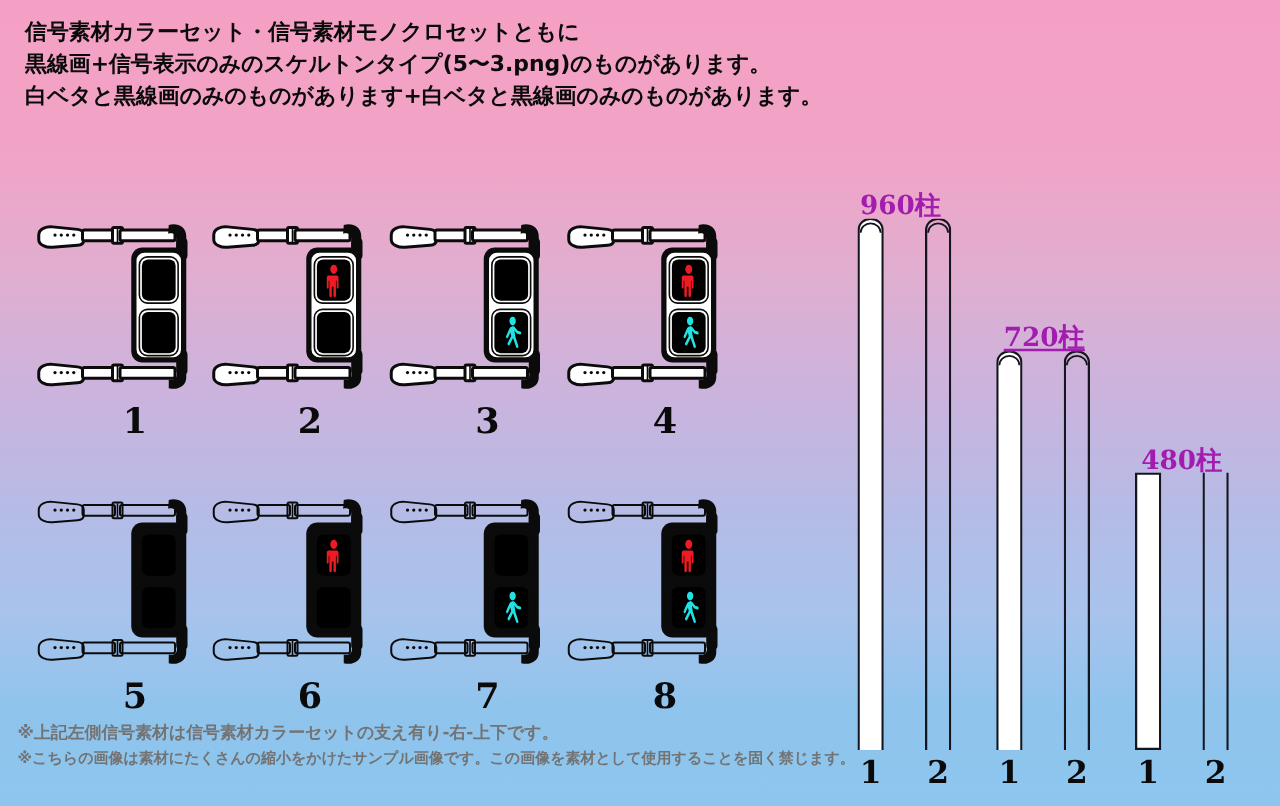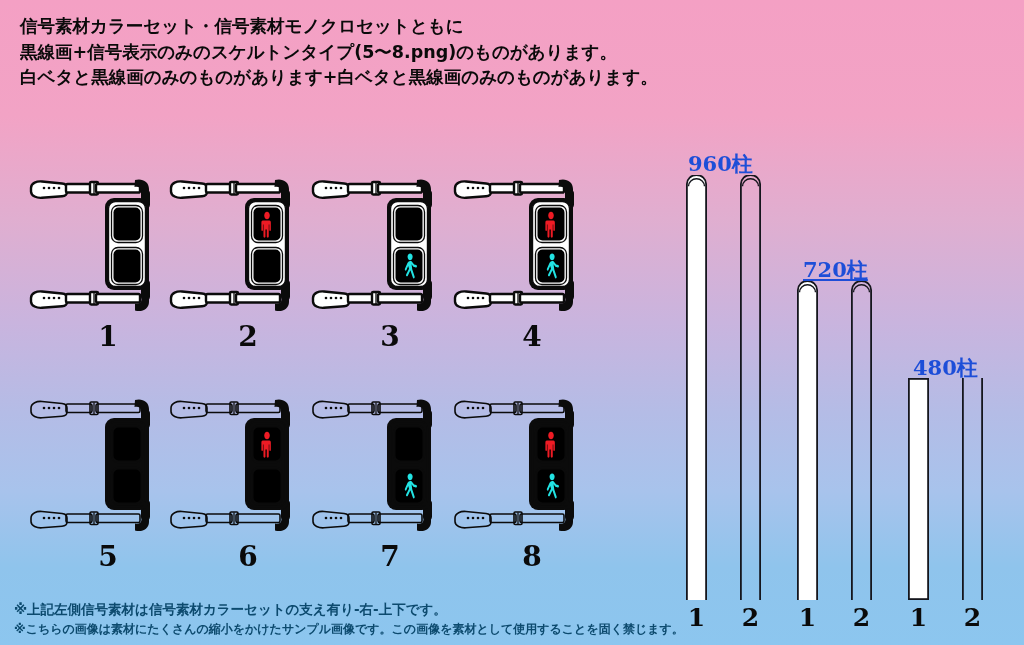--- a/index.html
+++ b/index.html
@@ -25,21 +25,21 @@
     position:absolute;left:20px;top:14px;width:960px;
     font-family:"DejaVu Sans","Liberation Sans",sans-serif;
     font-weight:bold;font-size:17.5px;line-height:25.5px;
     color:#0a0a0a;letter-spacing:0px;white-space:nowrap;
   }
   .header div{height:25.5px;}
 
   
   .footnotes{
     position:absolute;left:14px;top:576px;width:1000px;
-    font-weight:bold;color:#0c4a6e;white-space:nowrap;margin-top:23px;
+    font-weight:bold;color:#737373;white-space:nowrap;
   }
   .fn1{font-size:13.5px;line-height:20px;}
   .fn2{font-size:12px;line-height:20px;}
 
   
   .sig-group{position:absolute;}
   .sig-svg{display:block;}
   .sig-num{
     position:absolute;width:100%;text-align:center;
     font-family:"DejaVu Serif","Liberation Serif",serif;
@@ -50,32 +50,32 @@
   
   .pole-group{position:absolute;}
   .pole-num{
     position:absolute;width:100%;text-align:center;
     font-family:"DejaVu Serif","Liberation Serif",serif;
     font-weight:bold;font-size:25px;color:#0a0a0a;
   }
   .pole-label{
     position:absolute;
     font-family:"DejaVu Serif","Liberation Serif",serif;
-    font-weight:bold;font-size:21px;color:#1d4ed8;
+    font-weight:bold;font-size:21px;color:#a21caf;
     white-space:nowrap;
   }
 </style>
 </head>
 <body>
 
 <div id="stage">
 
   <div class="header">
     <div>信号素材カラーセット・信号素材モノクロセットともに</div>
-    <div>黒線画+信号表示のみのスケルトンタイプ(5〜8.png)のものがあります。</div>
+    <div>黒線画+信号表示のみのスケルトンタイプ(5〜3.png)のものがあります。</div>
     <div>白ベタと黒線画のみのものがあります+白ベタと黒線画のみのものがあります。</div>
   </div>
 
   <div id="signals-layer">
       <div class="sig-group" style="left: 28px; top: 172px; width: 160px; height: 190px;">
         <svg width="160" height="145" viewBox="0 0 160 145" class="sig-svg">
           <g>
             <path d="M3 16 c0 -5 6 -7 11 -6.5 l20 2 c4 0.4 5 2 5 4.5 l0 4 c0 2.5 -1.5 4 -5 4.2 l-20 1.6 c-5 0.4 -11 -1.8 -11 -6.3 z" fill="#ffffff" stroke="#0b0b0b" stroke-width="2.4" stroke-linejoin="round"></path>
             <circle cx="16" cy="16" r="1.3" fill="#0b0b0b"></circle>
             <circle cx="21" cy="16" r="1.3" fill="#0b0b0b"></circle>

